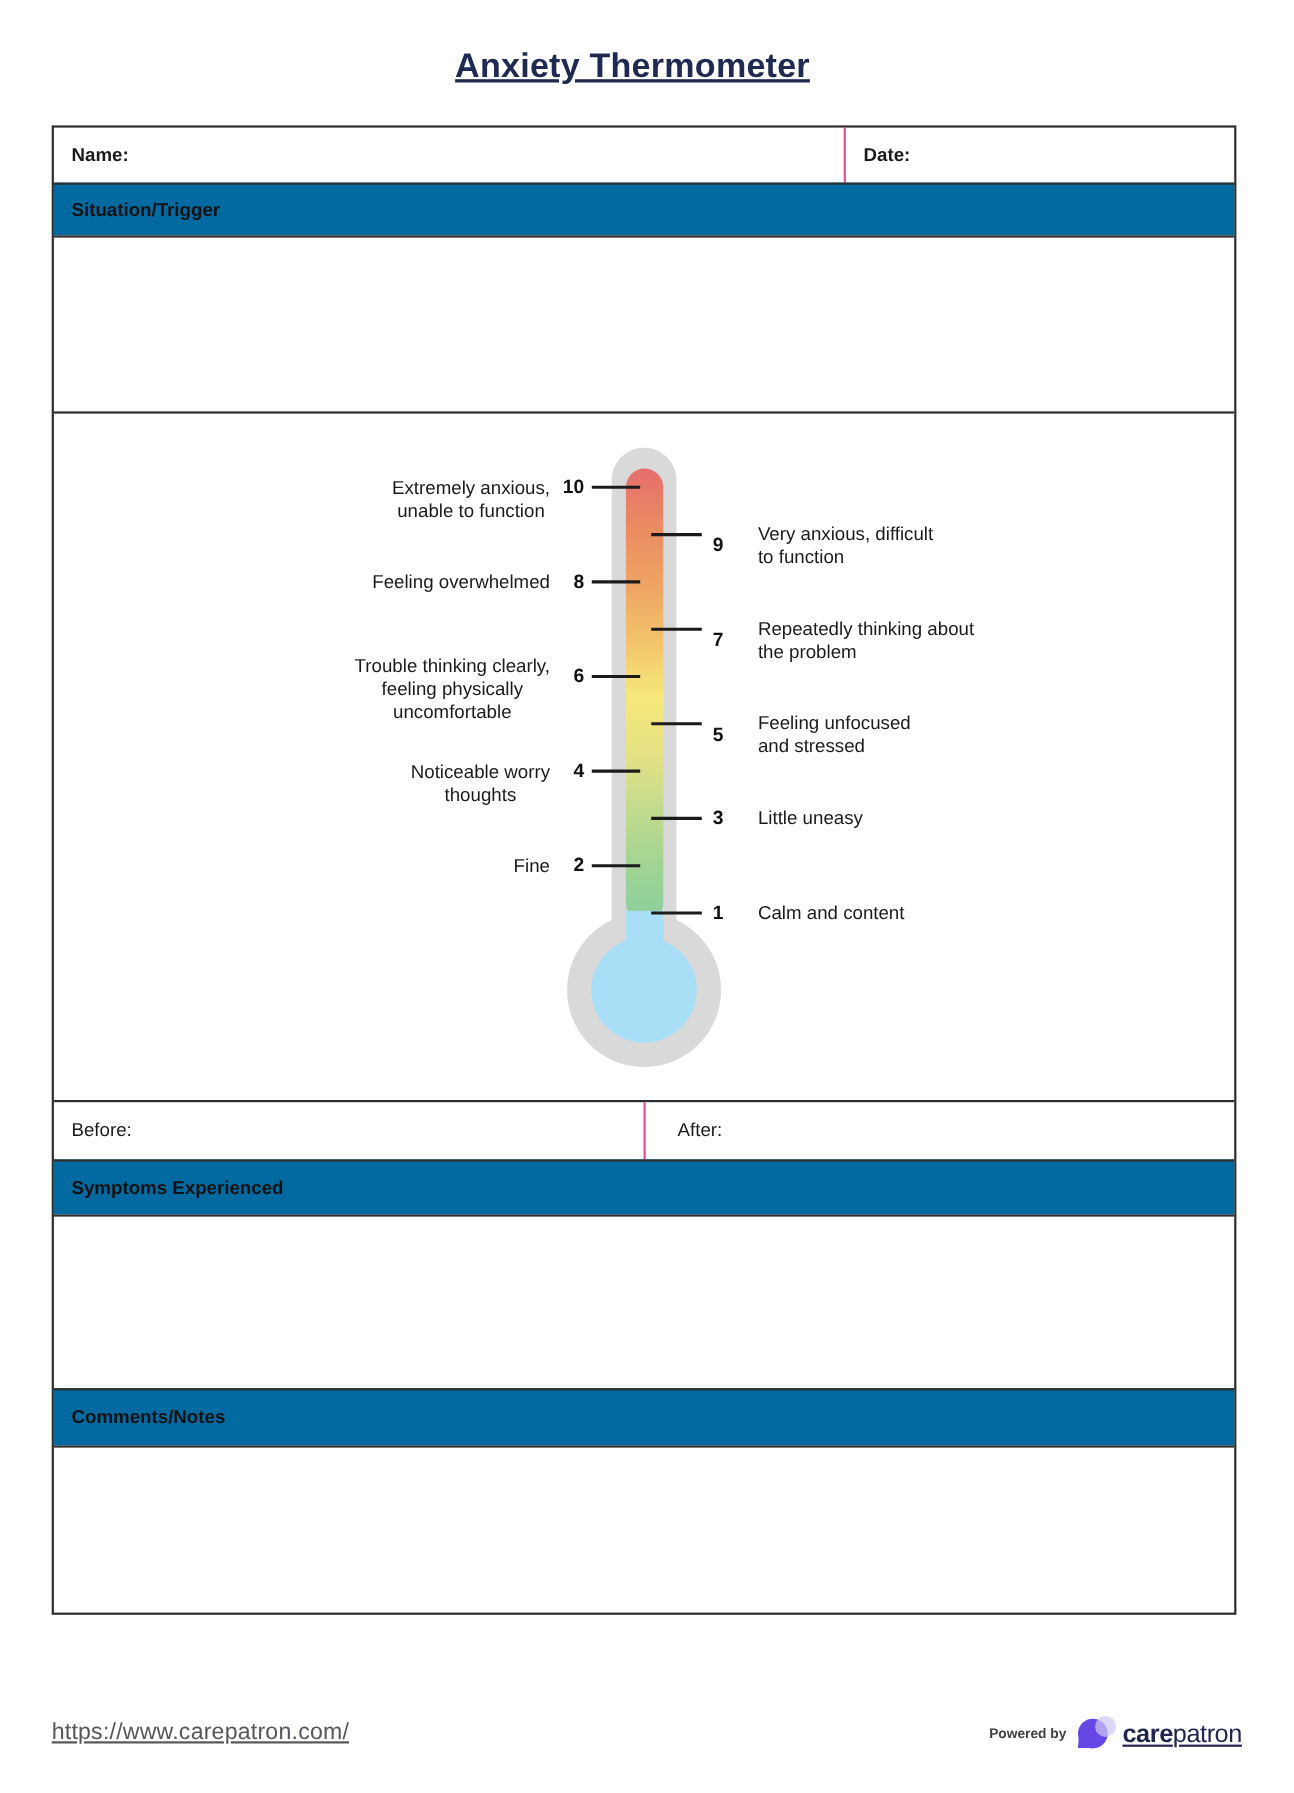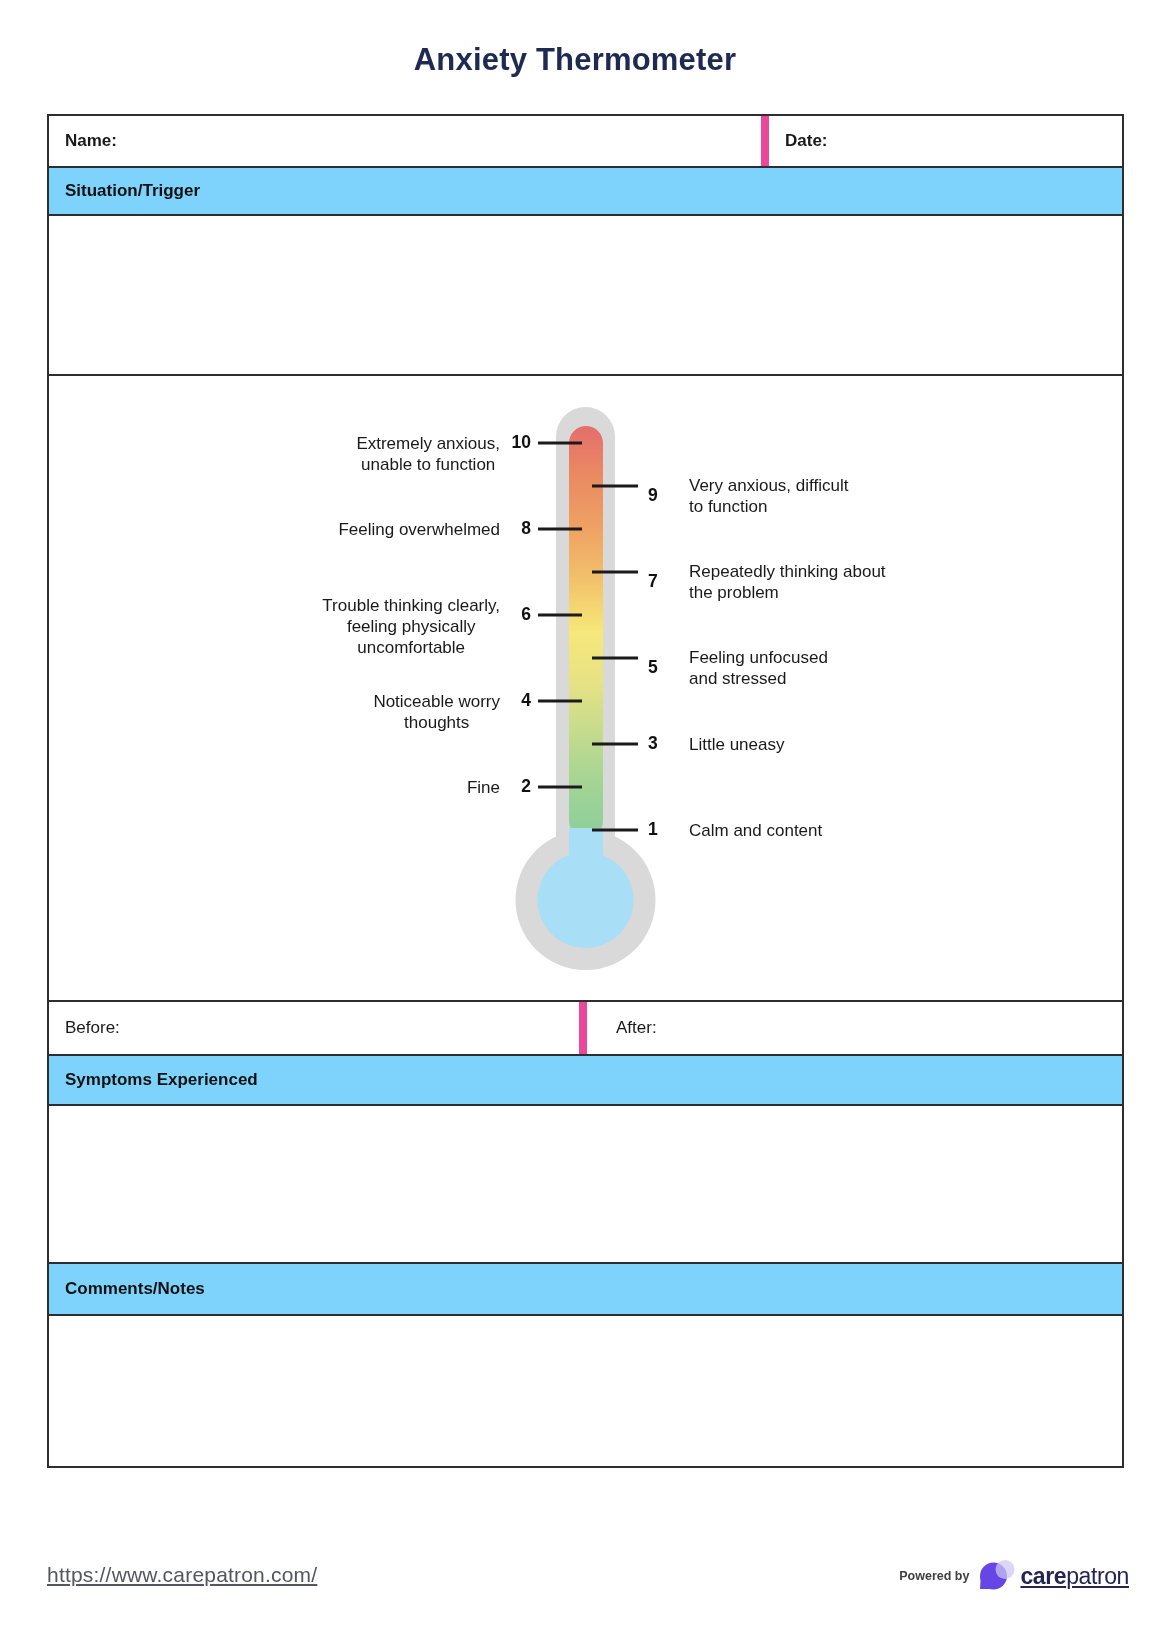--- a/index.html
+++ b/index.html
@@ -14,37 +14,38 @@
     overflow: hidden;
   }
   .page-title {
     position: absolute;
     top: 42px; left: 0; right: 26px;
     text-align: center;
     font-size: 31px;
     font-weight: 700;
     color: #1e2a52;
     letter-spacing: 0.2px;
+    text-decoration: underline;
   }
   .form {
     position: absolute;
     left: 47px; top: 114px;
     width: 1077px;
     border: 2px solid #2e2e2e;
     background: #ffffff;
   }
   .row { position: relative; width: 100%; }
   .row + .row { border-top: 2px solid #2e2e2e; }
   .row.split { display: flex; }
   .cell { display: flex; align-items: center; padding-left: 16px; }
-  .cell-left { border-right: 8px solid #ec4899; }
+  .cell-left { border-right: 2px solid #ec4899; }
   .bold { font-weight: 700; }
   .label-17 { font-size: 17px; }
   .header-row {
-    background: #7dd3fc;
+    background: #0369a1;
     display: flex; align-items: center;
     padding-left: 16px;
     font-weight: 700;
     font-size: 17px;
     color: #111111;
   }
   
   .r-namedate   { height: 50px; }
   .r-sith       { height: 48px; }
   .r-sitbox     { height: 160px; }

